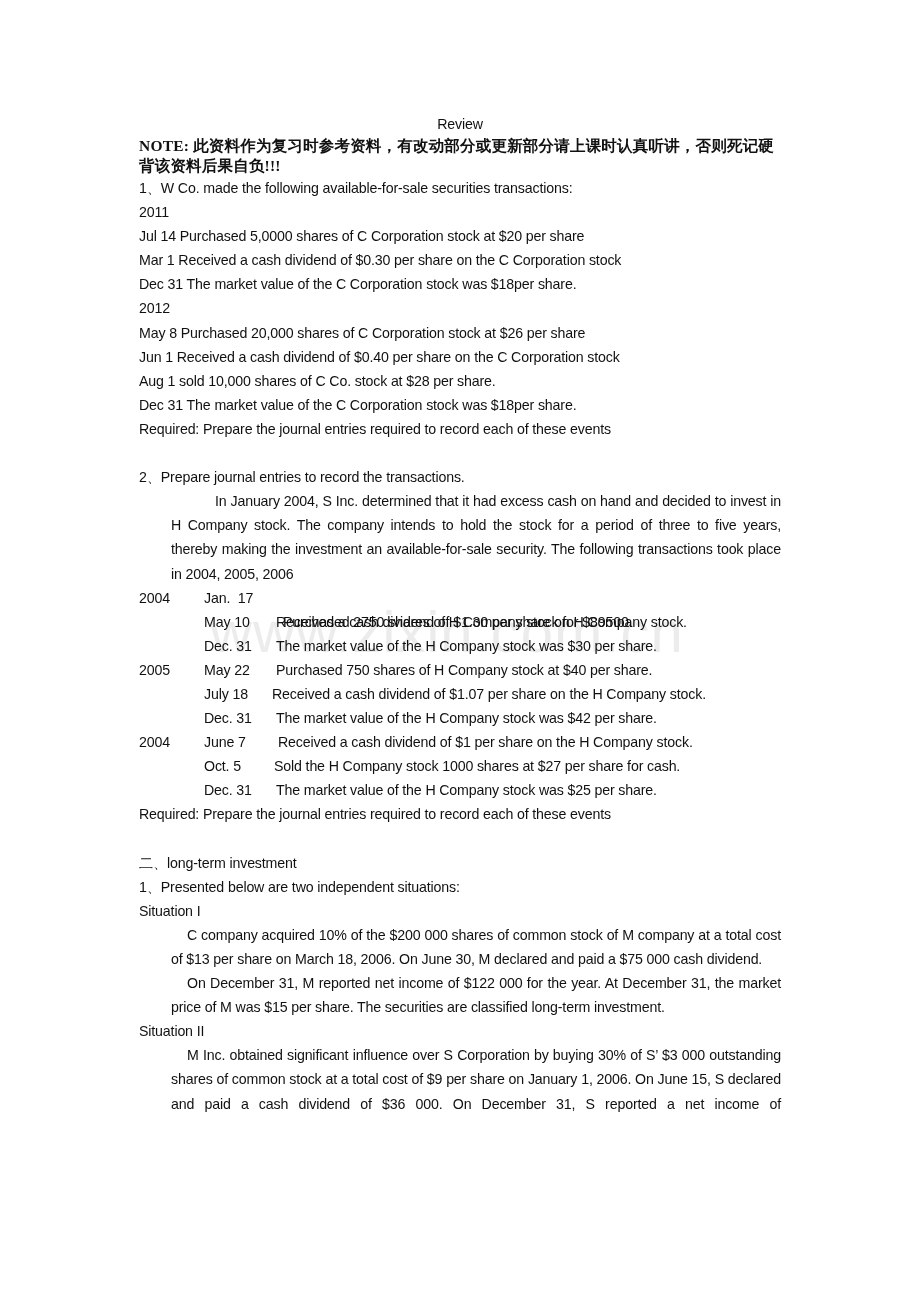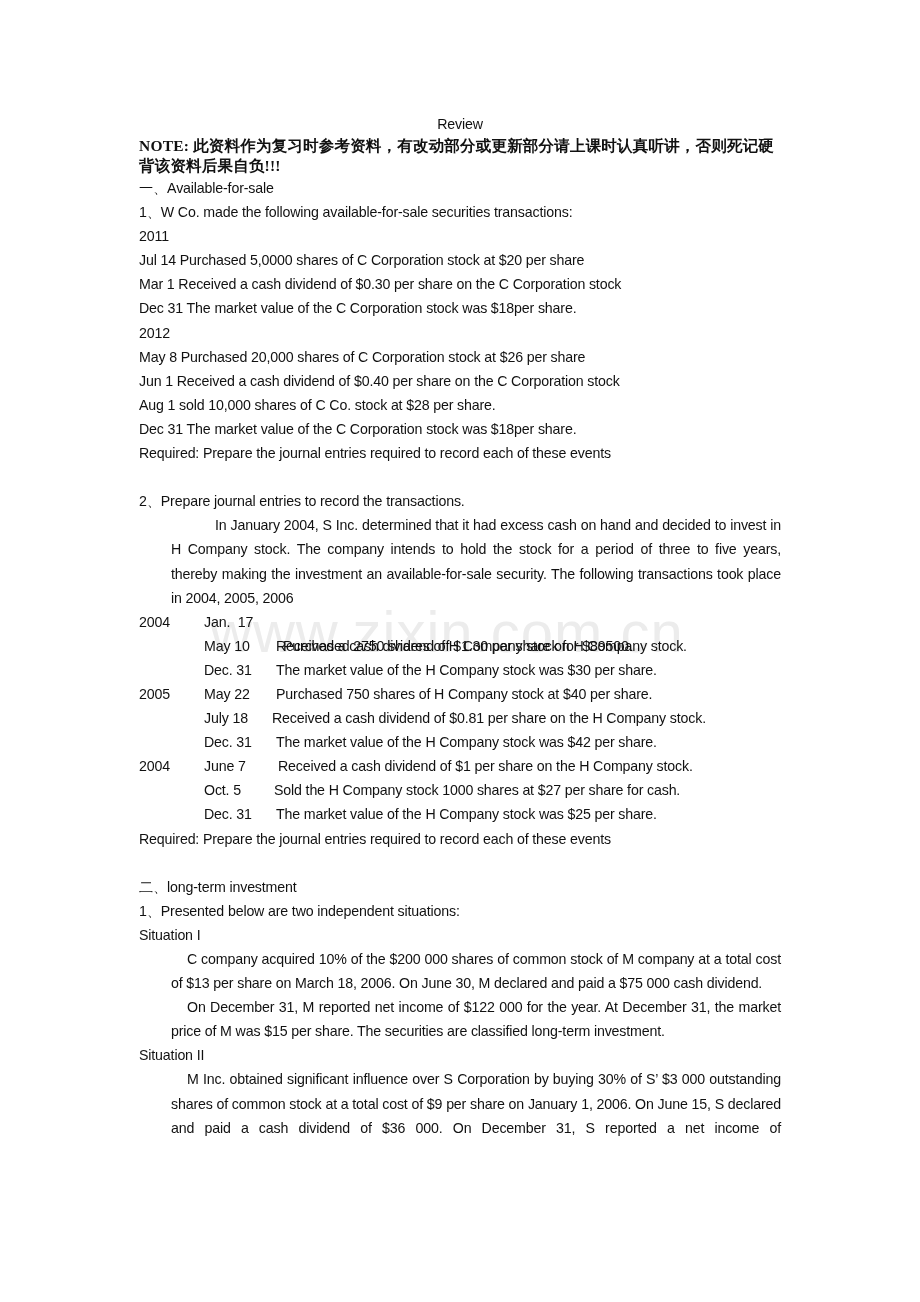--- a/index.html
+++ b/index.html
@@ -70,21 +70,20 @@
 </head>
 <body>
 
 <div class="watermark">www.zixin.com.cn</div>
 
 <div class="page">
 
   <div class="title">Review</div>
   <div class="note">NOTE: 此资料作为复习时参考资料，有改动部分或更新部分请上课时认真听讲，否则死记硬背该资料后果自负!!!</div>
 
-  <div class="line">一、Available-for-sale</div>
   <div class="line">1、W Co. made the following available-for-sale securities transactions:</div>
 
   <div class="line">2011</div>
   <div class="line">Jul 14 Purchased 5,0000 shares of C Corporation stock at $20 per share</div>
   <div class="line">Mar 1 Received a cash dividend of $0.30 per share on the C Corporation stock</div>
   <div class="line">Dec 31 The market value of the C Corporation stock was $18per share.</div>
 
   <div class="line">2012</div>
   <div class="line">May 8 Purchased 20,000 shares of C Corporation stock at $26 per share</div>
   <div class="line">Jun 1 Received a cash dividend of $0.40 per share on the C Corporation stock</div>
@@ -114,21 +113,21 @@
       <span class="tx-desc">The market value of the H Company stock was $30 per share.</span>
     </div>
     <div class="tx-row">
       <span class="tx-year">2005</span>
       <span class="tx-date">May 22</span>
       <span class="tx-desc">Purchased 750 shares of H Company stock at $40 per share.</span>
     </div>
     <div class="tx-row">
       <span class="tx-year"></span>
       <span class="tx-date" style="width:68px;">July 18</span>
-      <span class="tx-desc">Received a cash dividend of $0.81 per share on the H Company stock.</span>
+      <span class="tx-desc">Received a cash dividend of $1.07 per share on the H Company stock.</span>
     </div>
     <div class="tx-row">
       <span class="tx-year"></span>
       <span class="tx-date">Dec. 31</span>
       <span class="tx-desc">The market value of the H Company stock was $42 per share.</span>
     </div>
     <div class="tx-row">
       <span class="tx-year">2004</span>
       <span class="tx-date" style="width:74px;">June 7</span>
       <span class="tx-desc">Received a cash dividend of $1 per share on the H Company stock.</span>

